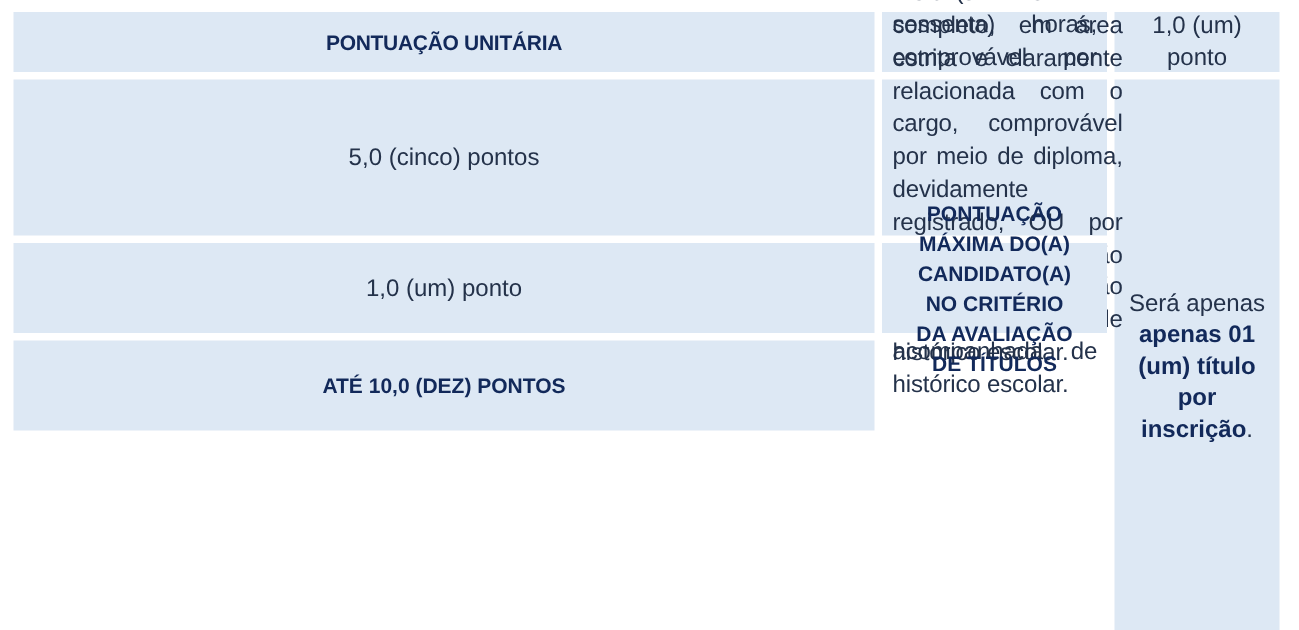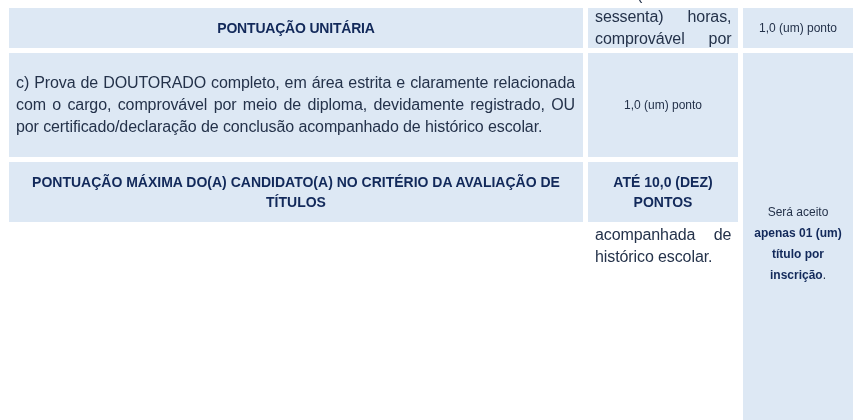--- a/index.html
+++ b/index.html
@@ -9,21 +9,21 @@
     display: grid;
     grid-template-columns: 574px 150px 110px;
     grid-template-rows: 40px 104px 60px 60px 88px 50px;
     column-gap: 5px; row-gap: 5px;
     width: 844px;
   }
   .cell {
     background: #dde8f4;
     font-family: "Liberation Sans", sans-serif;
     color: #24324a;
-    font-size: 12px;
+    font-size: 16px;
     box-sizing: border-box;
     display: flex; align-items: center;
   }
   .hdr {
     justify-content: center; text-align: center;
     color: #12295a; font-weight: bold; font-size: 14px;
     line-height: 18px; letter-spacing: -0.2px;
   }
   .desc {
     padding: 0 8px 0 7px; text-align: justify;
@@ -49,25 +49,26 @@
 <body>
 
 <div class="tbl">
   <div class="cell hdr">PONTUAÇÃO UNITÁRIA</div>
 
   <div class="cell desc">a) Curso de ESPECIALIZAÇÃO LATO SENSU completo, em área estrita e claramente relacionada com o cargo e com carga horária mínima de 360 (trezentos e sessenta) horas, comprovável por meio de certificado de conclusão conferido após a atribuição de nota de aproveitamento OU por declaração de conclusão, desde que acompanhada de histórico escolar.</div>
   <div class="cell score">1,0 (um) ponto</div>
 
   <div class="cell qty">
     <div>
-      <span>Será aceito</span><br>
+      <span>Será apenas</span><br>
       <b>apenas 01 (um) título por inscrição</b><span>.</span>
     </div>
   </div>
 
+  <div class="cell score">5,0 (cinco) pontos</div>
 
   <div class="cell desc">c) Prova de DOUTORADO completo, em área estrita e claramente relacionada com o cargo, comprovável por meio de diploma, devidamente registrado, OU por certificado/declaração de conclusão acompanhado de histórico escolar.</div>
 
   <div class="cell score">1,0 (um) ponto</div>
 
   <div class="cell foot">PONTUAÇÃO MÁXIMA DO(A) CANDIDATO(A) NO CRITÉRIO DA AVALIAÇÃO DE TÍTULOS</div>
   <div class="cell foot" style="padding:0 6px;">ATÉ 10,0 (DEZ) PONTOS</div>
 </div>
 
 </body></html>

